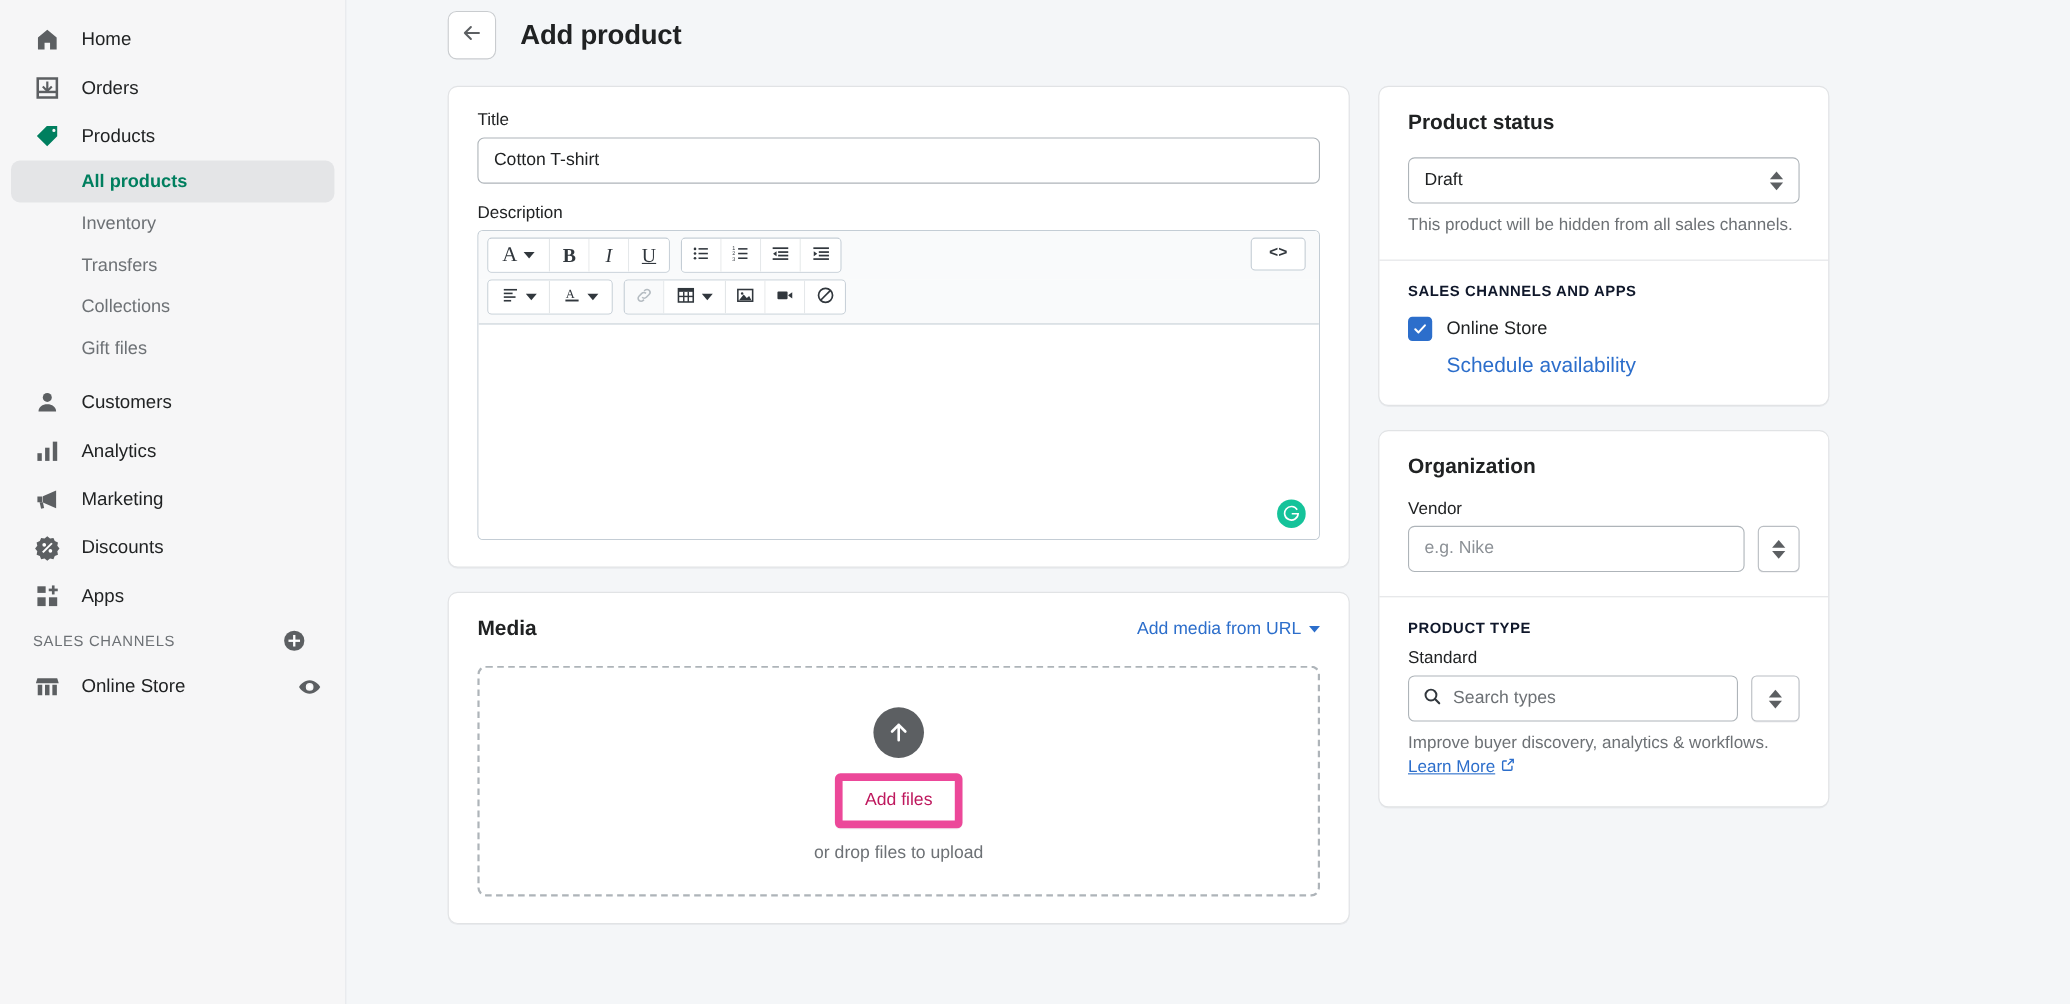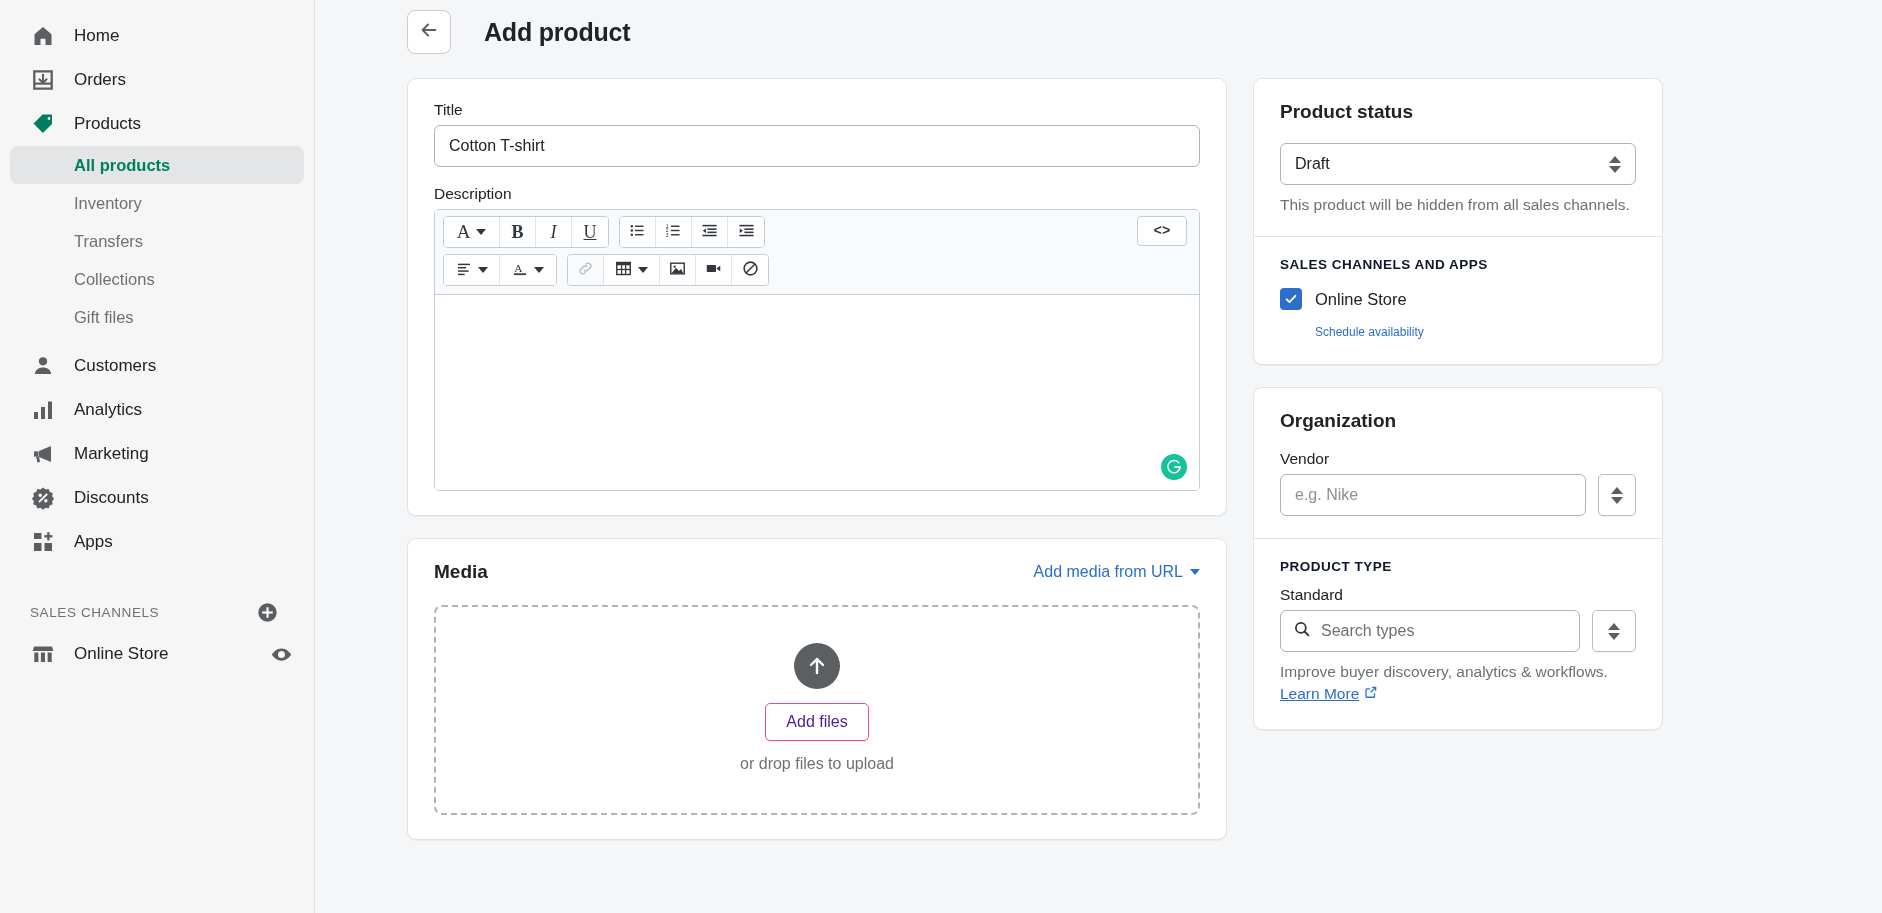--- a/index.html
+++ b/index.html
@@ -52,21 +52,21 @@
   }
   .sub-item.active {
     background: #e4e5e7;
     color: #007f5f;
     font-weight: 600;
   }
 
   .section-head {
     display: flex; align-items: center; justify-content: space-between;
     padding: 0 26px 0 20px;
-    margin: 34px 10px 6px 10px;
+    margin: 4px 10px 6px 10px;
     height: 28px;
   }
   .section-head .sh-label {
     font-size: 13.5px; letter-spacing: .6px;
     color: #6d7175; font-weight: 400;
   }
   .round-icon { cursor: pointer; display:flex; }
 
   
   #main {
@@ -83,21 +83,21 @@
     padding: 14px 148px 0 92px;
   }
   #col-left { width: 820px; flex: 0 0 820px; }
   #col-right { width: 410px; flex: 0 0 410px; }
 
   
   #page-header {
     display: flex; align-items: center;
     height: 64px;
     padding-left: 92px;
-    gap: 33px;
+    gap: 22px;
   }
   #back-btn {
     width: 44px; height: 44px;
     border: 1px solid #c9cccf;
     border-radius: 8px;
     background: #fff;
     display: flex; align-items: center; justify-content: center;
     cursor: pointer;
   }
   #page-title {
@@ -224,24 +224,24 @@
     gap: 14px;
     cursor: pointer;
   }
   #upload-circle {
     width: 46px; height: 46px; border-radius: 50%;
     background: #5c5f62;
     display: flex; align-items: center; justify-content: center;
   }
   #add-files-btn {
     background: #fff;
-    border: 1px solid #ec4899;
+    border: 7px solid #ec4899;
     border-radius: 5px;
     padding: 9px 20px;
-    font-size: 16px; color: #4c1d95;
+    font-size: 16px; color: #be185d;
     cursor: pointer;
     box-shadow: 0 1px 0 rgba(22,29,37,.05);
     font-family: "Liberation Sans", sans-serif;
   }
   #drop-hint { color: #6d7175; font-size: 16px; }
 
   
   .sec-head {
     font-size: 13.5px; font-weight: 600; letter-spacing: .5px;
     color: #0f172a; text-transform: uppercase;
@@ -676,21 +676,21 @@
             <div class="sec-head">SALES CHANNELS AND APPS</div>
             <div class="checkbox-row">
               <span class="cbx">
                 <svg width="14" height="14" viewBox="0 0 24 24">
                   <path fill="none" stroke="#fff" stroke-width="3.2" stroke-linecap="round" stroke-linejoin="round" d="M4.5 12.5 9.5 17.5 19.5 6.5"></path>
                 </svg>
               </span>
               <span class="cbx-label">Online Store</span>
             </div>
             <div style="margin-top:12px;margin-left:35px;">
-              <span style="color:#2c6ecb;font-size:12px;cursor:pointer;">Schedule availability</span>
+              <span style="color:#2c6ecb;font-size:19px;cursor:pointer;">Schedule availability</span>
             </div>
           </div>
         </div>
 
         <div style="height:22px"></div>
 
         <div class="card">
           <div class="card-pad" style="padding-bottom:22px;">
             <div class="card-title">Organization</div>
             <div style="height:18px"></div>

